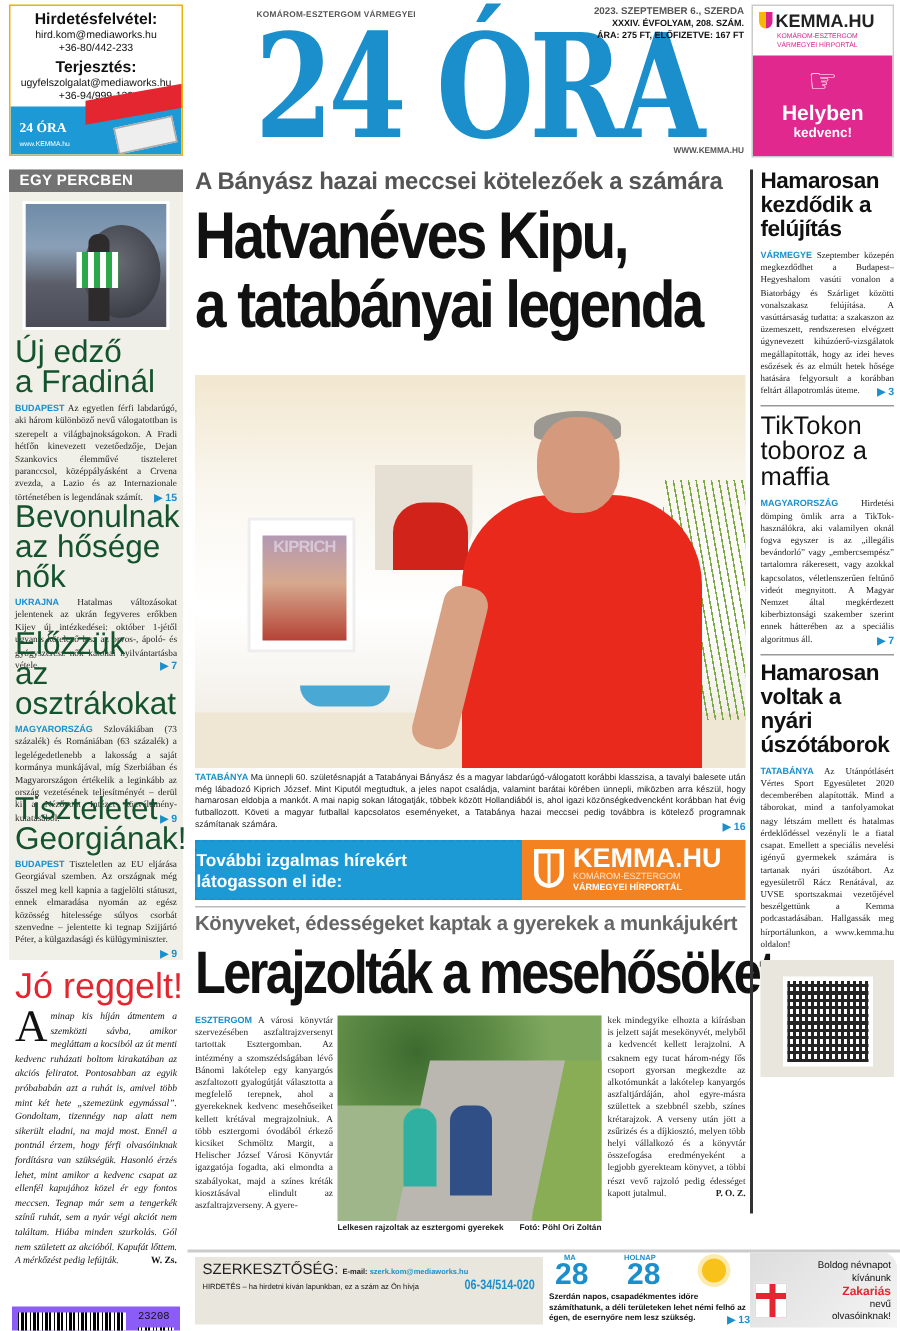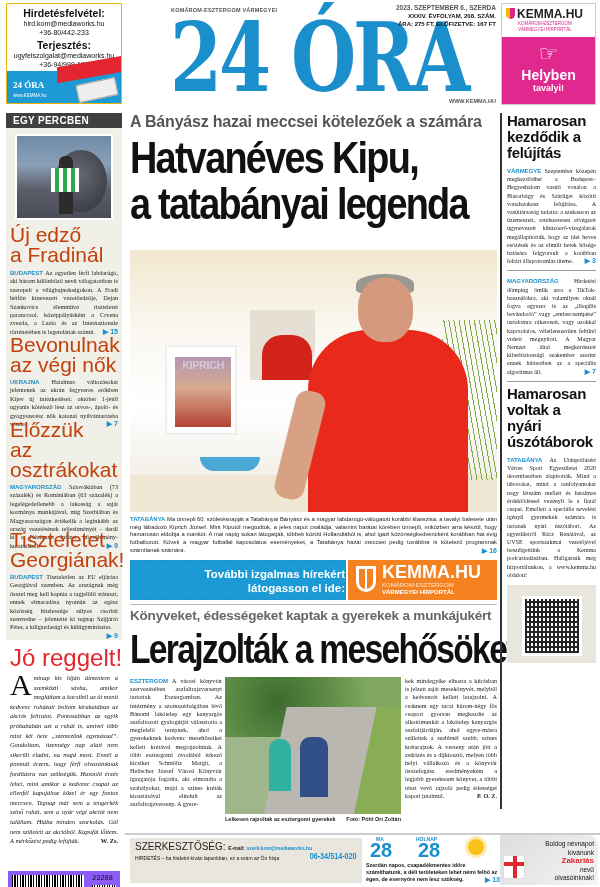--- a/index.html
+++ b/index.html
@@ -28,26 +28,26 @@
   #kemma-ad .k { font: bold 12px "Liberation Sans", sans-serif; color: #222; }
   #kemma-ad .k .shield { display: inline-block; width: 9px; height: 11px; background: linear-gradient(90deg, #f6b800 50%, #d9238d 50%); border-radius: 0 0 5px 5px; margin-right: 2px; vertical-align: -1px; }
   #kemma-ad .ks { font: 4.5px "Liberation Sans", sans-serif; color: #d9238d; line-height: 5.5px; padding-left: 12px; }
   #kemma-ad .pink { height: 69px; background: #e0288f; color: #fff; text-align: center; position: relative; }
   #kemma-ad .hand { font-size: 22px; padding-top: 4px; line-height: 26px; }
   #kemma-ad .h1 { font: bold 14px "Liberation Sans", sans-serif; }
   #kemma-ad .h2 { font: bold 9px "Liberation Sans", sans-serif; }
 
   
   #left-col { left: 6px; top: 113px; width: 116px; height: 696px; background: #f0efe8; }
-  #egy-percben { left: 6px; top: 113px; width: 116px; height: 15px; background: #404040; color: #fff; font: bold 10px "Liberation Sans", sans-serif; padding: 2px 7px; letter-spacing: 0.3px; }
+  #egy-percben { left: 6px; top: 113px; width: 116px; height: 15px; background: #737373; color: #fff; font: bold 10px "Liberation Sans", sans-serif; padding: 2px 7px; letter-spacing: 0.3px; }
   #left-photo { left: 15px; top: 134px; width: 98px; height: 86px; border: 2px solid #fff; background: linear-gradient(180deg, #6f8ba8 0%, #8aa0b8 35%, #5b5e69 65%, #4a4d58 100%); overflow: hidden; }
   #left-photo .ball { position: absolute; left: 38px; top: 14px; width: 52px; height: 62px; background: radial-gradient(circle at 40% 40%, #6a6d75, #2e3038); border-radius: 50%; }
   #left-photo .man { position: absolute; left: 42px; top: 20px; width: 14px; height: 58px; background: #2e2b2c; border-radius: 6px 6px 0 0; }
   #left-photo .shirt { position: absolute; left: 34px; top: 32px; width: 28px; height: 24px; background: repeating-linear-gradient(90deg, #fff 0 4px, #2aa84a 4px 8px); }
-  .lh { font: 21px "Liberation Sans", sans-serif; line-height: 20px; color: #c2410c; }
+  .lh { font: 21px "Liberation Sans", sans-serif; line-height: 20px; color: #14532d; }
   .lt { font: 6.2px "Liberation Serif", serif; line-height: 8.4px; text-align: justify; color: #222; }
   .tag { color: #1b8fcc; font: bold 6px "Liberation Sans", sans-serif; }
   .ref { color: #1b8fcc; font: bold 7px "Liberation Sans", sans-serif; float: right; }
 
   #jo-reggelt-title { left: 10px; top: 644px; font: 24px "Liberation Sans", sans-serif; color: #e3262f; }
   #jo-text { left: 10px; top: 673px; width: 108px; font: italic 6.4px "Liberation Serif", serif; line-height: 9.6px; text-align: justify; }
   #jo-text .cap { float: left; font: 30px "Liberation Serif", serif; line-height: 24px; margin-right: 2px; }
 
   #barcode { left: 8px; top: 826px; width: 112px; height: 58px; background: #8b5cf6; margin-top: 45px; }
   #barcode .bars { position: absolute; left: 4px; top: 4px; width: 72px; height: 44px; background: repeating-linear-gradient(90deg, #000 0 1px, #fff 1px 2px, #000 2px 4px, #fff 4px 5px, #000 5px 6px, #fff 6px 8px); }
@@ -68,21 +68,21 @@
   #main-photo .cabinet { position: absolute; left: 0; top: 225px; width: 100%; height: 37px; background: #efe6d4; }
   #main-photo .bowl { position: absolute; left: 70px; top: 207px; width: 60px; height: 14px; background: #4aa8d4; border-radius: 0 0 30px 30px; }
   #main-photo .body { position: absolute; left: 178px; top: 80px; width: 160px; height: 182px; background: #e8291c; border-radius: 60px 60px 0 0; }
   #main-photo .head { position: absolute; left: 228px; top: 28px; width: 55px; height: 64px; background: #d59a7e; border-radius: 45%; }
   #main-photo .hair { position: absolute; left: 226px; top: 24px; width: 58px; height: 20px; background: #9a9890; border-radius: 50% 50% 20% 20%; }
   #main-photo .arm { position: absolute; left: 155px; top: 140px; width: 30px; height: 110px; background: #d8a184; border-radius: 12px; transform: rotate(14deg); }
   #main-photo .plant { position: absolute; left: 312px; top: 70px; width: 55px; height: 160px; background: repeating-linear-gradient(80deg, transparent 0 4px, #7eaa4a 4px 5px); }
   #caption1 { left: 130px; top: 516px; width: 367px; font: 5.8px "Liberation Sans", sans-serif; line-height: 7.7px; color: #222; text-align: justify; }
 
   #kemma-banner { left: 130px; top: 560px; width: 367px; height: 40px; }
-  #kemma-banner .left { position: absolute; left: 0; top: 0; width: 216px; height: 40px; border: 1px dashed #1b8fcc; background: #1b9ad6; color: #fff; text-align: right; font: bold 11.5px "Liberation Sans", sans-serif; line-height: 14px; padding-top: 6px; }
+  #kemma-banner .left { position: absolute; left: 0; top: 0; width: 242px; height: 40px; border: 1px dashed #1b8fcc; background: #1b9ad6; color: #fff; text-align: left; font: bold 11.5px "Liberation Sans", sans-serif; line-height: 14px; padding-top: 6px; }
   #kemma-banner .right { position: absolute; left: 218px; top: 0; width: 149px; height: 40px; background: #f58220; color: #fff; padding: 3px 0 0 34px; }
   #kemma-banner .right .shield { position: absolute; left: 8px; top: 6px; width: 20px; height: 26px; border: 3px solid #fff; border-radius: 0 0 12px 12px; }
   #kemma-banner .right .shield::after { content: ""; position: absolute; left: 6px; top: 0; width: 2px; height: 20px; background: #fff; }
   #kemma-banner .k { font: bold 18px "Liberation Sans", sans-serif; line-height: 18px; }
   #kemma-banner .ks1 { font: 6px "Liberation Sans", sans-serif; line-height: 8px; color: #ffe3c8; }
   #kemma-banner .ks2 { font: bold 6px "Liberation Sans", sans-serif; line-height: 7px; }
 
   #kicker2 { left: 130px; top: 608px; font: bold 13.5px "Liberation Sans", sans-serif; color: #666; letter-spacing: -0.2px; }
   #headline2 { left: 130px; top: 628px; font: bold 40px "Liberation Sans", sans-serif; line-height: 42px; letter-spacing: -2px; transform: scaleX(0.84); transform-origin: left top; white-space: nowrap; }
   .ct { font: 6.2px "Liberation Serif", serif; line-height: 8.2px; text-align: justify; color: #222; }
@@ -158,39 +158,39 @@
 
 <div id="kemma-ad" class="abs">
   <div class="top">
     <div class="k"><span class="shield"></span><span>KEMMA.HU</span></div>
     <div class="ks">KOMÁROM-ESZTERGOM</div>
     <div class="ks">VÁRMEGYEI HÍRPORTÁL</div>
   </div>
   <div class="pink">
     <div class="hand">☞</div>
     <div class="h1">Helyben</div>
-    <div class="h2">tavalyi!</div>
+    <div class="h2">kedvenc!</div>
   </div>
 </div>
 
 <div id="left-col" class="abs"></div>
 <div id="egy-percben" class="abs">EGY PERCBEN</div>
 <div id="left-photo" class="abs">
   <div class="ball"></div>
     <div class="man"></div>
     <div class="shirt"></div>
 </div>
 
 <div class="abs" style="left:10px; top:225px; width:108px;">
   <div class="lh"><span>Új edző</span><br><span>a Fradinál</span></div>
   <div class="lt" style="margin-top:4px;"><span class="tag">BUDAPEST</span> <span>Az egyetlen férfi labdarúgó, aki három különböző nevű válogatottban is szerepelt a világbajnokságokon. A Fradi hétfőn kinevezett vezetőedzője, Dejan Szankovics élemművé tiszteleret paranccsol, középpályásként a Crvena zvezda, a Lazio és az Internazionale történetében is legendának számít.</span> <span class="ref">▶ 15</span></div>
 </div>
 
 <div class="abs" style="left:10px; top:335px; width:108px;">
-  <div class="lh"><span>Bevonulnak</span><br><span>az végi nők</span></div>
+  <div class="lh"><span>Bevonulnak</span><br><span>az hősége nők</span></div>
   <div class="lt" style="margin-top:3px;"><span class="tag">UKRAJNA</span> <span>Hatalmas változásokat jelentenek az ukrán fegyveres erőkben Kijev új intézkedései: október 1-jétől ugyanis kötelező lesz az orvos-, ápoló- és gyógyszerész nők katonai nyilvántartásba vétele.</span> <span class="ref">▶ 7</span></div>
 </div>
 
 <div class="abs" style="left:10px; top:420px; width:108px;">
   <div class="lh"><span>Előzzük</span><br><span>az osztrákokat</span></div>
   <div class="lt" style="margin-top:3px;"><span class="tag">MAGYARORSZÁG</span> <span>Szlovákiában (73 százalék) és Romániában (63 százalék) a legelégedetlenebb a lakosság a saját kormánya munkájával, míg Szerbiában és Magyarországon értékelik a leginkább az ország vezetésének teljesítményét – derül ki a Nézőpont Intézet közvélemény-kutatásából.</span> <span class="ref">▶ 9</span></div>
 </div>
 
 <div class="abs" style="left:10px; top:530px; width:108px;">
   <div class="lh"><span>Tiszteletet</span><br><span>Georgiának!</span></div>
@@ -289,20 +289,21 @@
   <div class="txt"><span>Szerdán napos, csapadékmentes időre számíthatunk, a déli területeken lehet némi felhő az égen, de esernyőre nem lesz szükség.</span> <span class="ref">▶ 13</span></div>
 </div>
 
 <div id="right-col" class="abs">
   <div>
     <div class="rh" style="width:80px;">Hamarosan kezdődik a felújítás</div>
     <div class="rt" style="margin-top:6px;"><span class="tag">VÁRMEGYE</span> <span>Szeptember közepén megkezdődhet a Budapest–Hegyeshalom vasúti vonalon a Biatorbágy és Szárliget közötti vonalszakasz felújítása. A vasúttársaság tudatta: a szakaszon az üzemeszett, rendszeresen elvégzett úgynevezett kihúzóerő-vizsgálatok megállapították, hogy az idei heves esőzések és az elmúlt hetek hősége hatására felgyorsult a korábban feltárt állapotromlás üteme.</span> <span class="ref">▶ 3</span></div>
   </div>
   <div class="rsep"></div>
   <div>
+    <div class="rh-light" style="width:80px;">TikTokon toboroz a maffia</div>
     <div class="rt" style="margin-top:6px;"><span class="tag">MAGYARORSZÁG</span> <span>Hirdetési dömping ömlik arra a TikTok-használókra, aki valamilyen oknál fogva egyszer is az „illegális bevándorló” vagy „embercsempész” tartalomra rákeresett, vagy azokkal kapcsolatos, véletlenszerűen feltűnő videót megnyitott. A Magyar Nemzet által megkérdezett kiberbiztonsági szakember szerint ennek hátterében az a speciális algoritmus áll.</span> <span class="ref">▶ 7</span></div>
   </div>
   <div class="rsep"></div>
   <div>
     <div class="rh" style="width:90px;">Hamarosan voltak a nyári úszótáborok</div>
     <div class="rt" style="margin-top:6px;"><span class="tag">TATABÁNYA</span> <span>Az Utánpótlásért Vértes Sport Egyesületet 2020 decemberében alapították. Mind a táborokat, mind a tanfolyamokat nagy létszám mellett és hatalmas érdeklődéssel vezényli le a fiatal csapat. Emellett a speciális nevelési igényű gyermekek számára is tartanak nyári úszótábort. Az egyesületről Rácz Renátával, az UVSE sportszakmai vezetőjével beszélgettünk a Kemma podcastadásában. Hallgassák meg hírportálunkon, a www.kemma.hu oldalon!</span></div>
   </div>
   <div id="qr-box">
     <div class="qr">
         <div class="in"></div>

